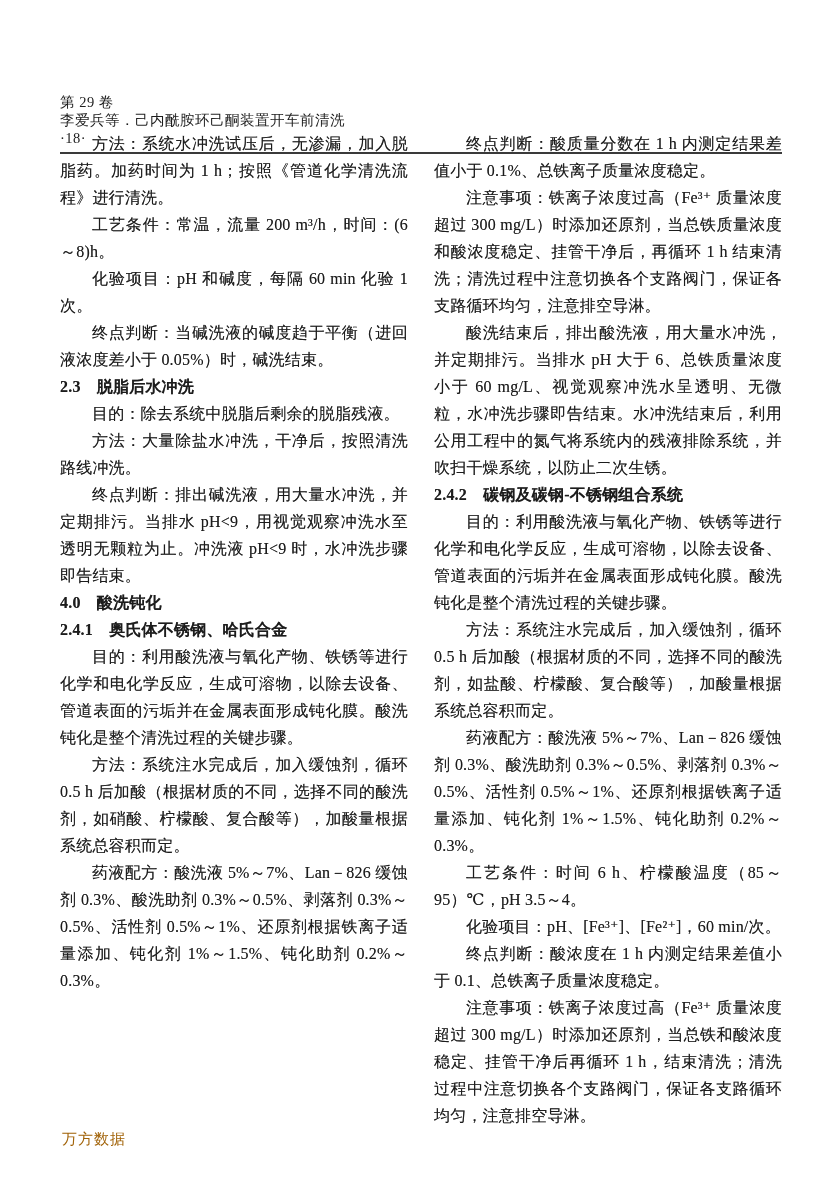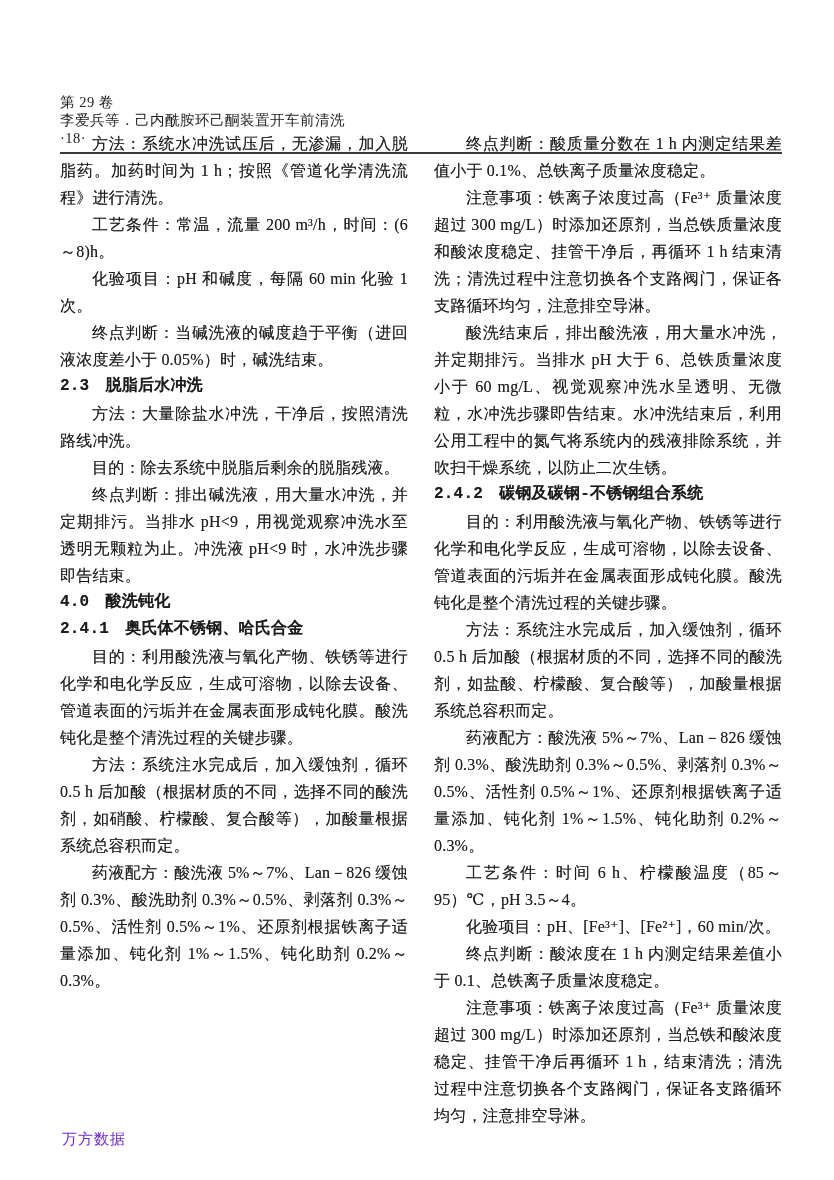--- a/index.html
+++ b/index.html
@@ -35,26 +35,26 @@
   .para, .heading, .heading-sub {
     margin:0; padding:0;
     font-size:16px;
     line-height:27px;
     text-align:justify;
     text-justify:inter-ideograph;
     letter-spacing:0.2px;
     text-shadow:0 0 0.5px rgba(28,28,28,0.55); 
   }
   .para { text-indent:2em; }
-  .heading, .heading-sub { font-weight:bold; text-indent:0;font-family:Liberation Mono, monospace; }
+  .heading, .heading-sub { font-weight:bold; text-indent:0; }
 
   
   .watermark {
     position:absolute; left:62px; top:1130px;
-    font-size:15px; color:#6d28d9; letter-spacing:1px;
+    font-size:15px; color:#a16207; letter-spacing:1px;
     text-shadow:none;
   }
 </style>
 </head>
 <body>
 
 <div class="page">
 
   <div class="header">
     <span class="side">第 29 卷</span>
@@ -63,22 +63,22 @@
   </div>
 
   <div class="columns">
 
     <div class="col">
       <p class="para">方法：系统水冲洗试压后，无渗漏，加入脱脂药。加药时间为 1 h；按照《管道化学清洗流程》进行清洗。</p>
       <p class="para">工艺条件：常温，流量 200 m³/h，时间：(6～8)h。</p>
       <p class="para">化验项目：pH 和碱度，每隔 60 min 化验 1 次。</p>
       <p class="para">终点判断：当碱洗液的碱度趋于平衡（进回液浓度差小于 0.05%）时，碱洗结束。</p>
       <p class="heading">2.3　脱脂后水冲洗</p>
+      <p class="para">目的：除去系统中脱脂后剩余的脱脂残液。</p>
       <p class="para">方法：大量除盐水冲洗，干净后，按照清洗路线冲洗。</p>
-      <p class="para">目的：除去系统中脱脂后剩余的脱脂残液。</p>
       <p class="para">终点判断：排出碱洗液，用大量水冲洗，并定期排污。当排水 pH&lt;9，用视觉观察冲洗水至透明无颗粒为止。冲洗液 pH&lt;9 时，水冲洗步骤即告结束。</p>
       <p class="heading">4.0　酸洗钝化</p>
       <p class="heading-sub">2.4.1　奥氏体不锈钢、哈氏合金</p>
       <p class="para">目的：利用酸洗液与氧化产物、铁锈等进行化学和电化学反应，生成可溶物，以除去设备、管道表面的污垢并在金属表面形成钝化膜。酸洗钝化是整个清洗过程的关键步骤。</p>
       <p class="para">方法：系统注水完成后，加入缓蚀剂，循环 0.5 h 后加酸（根据材质的不同，选择不同的酸洗剂，如硝酸、柠檬酸、复合酸等），加酸量根据系统总容积而定。</p>
       <p class="para">药液配方：酸洗液 5%～7%、Lan－826 缓蚀剂 0.3%、酸洗助剂 0.3%～0.5%、剥落剂 0.3%～0.5%、活性剂 0.5%～1%、还原剂根据铁离子适量添加、钝化剂 1%～1.5%、钝化助剂 0.2%～0.3%。</p>
 
     </div>
 
     <div class="col">

